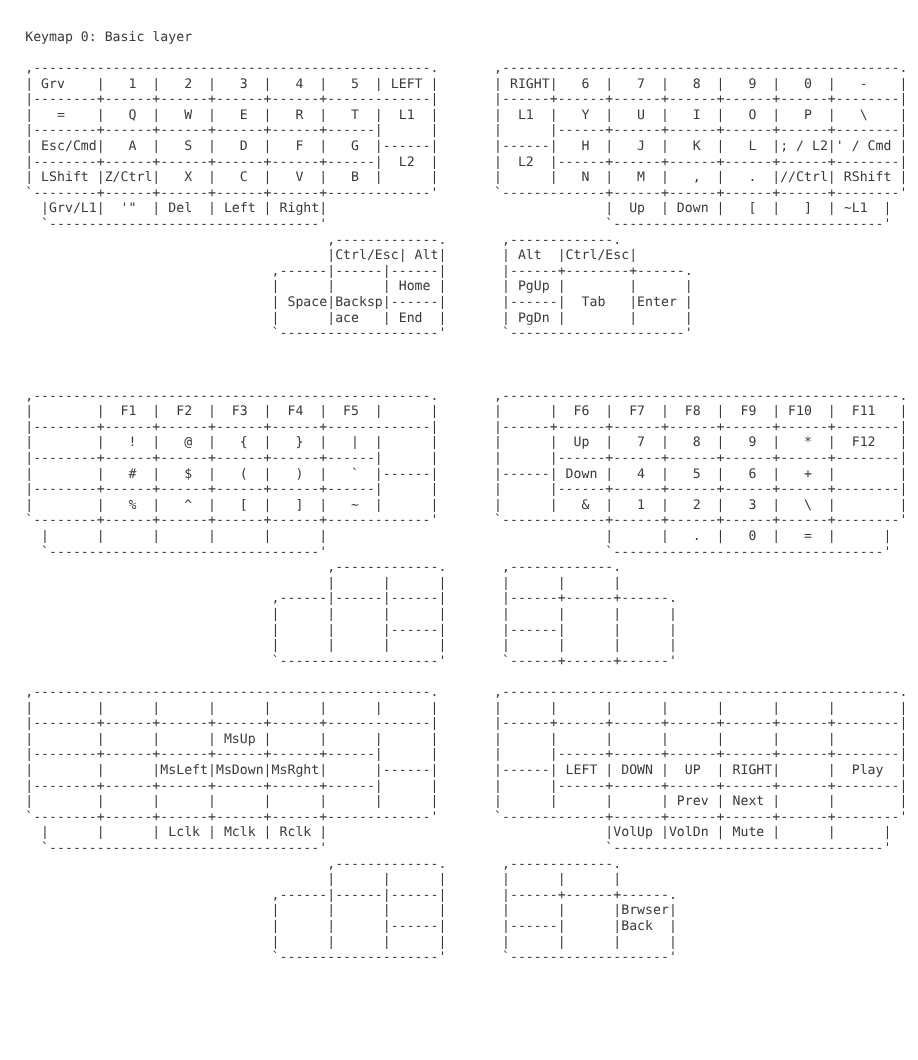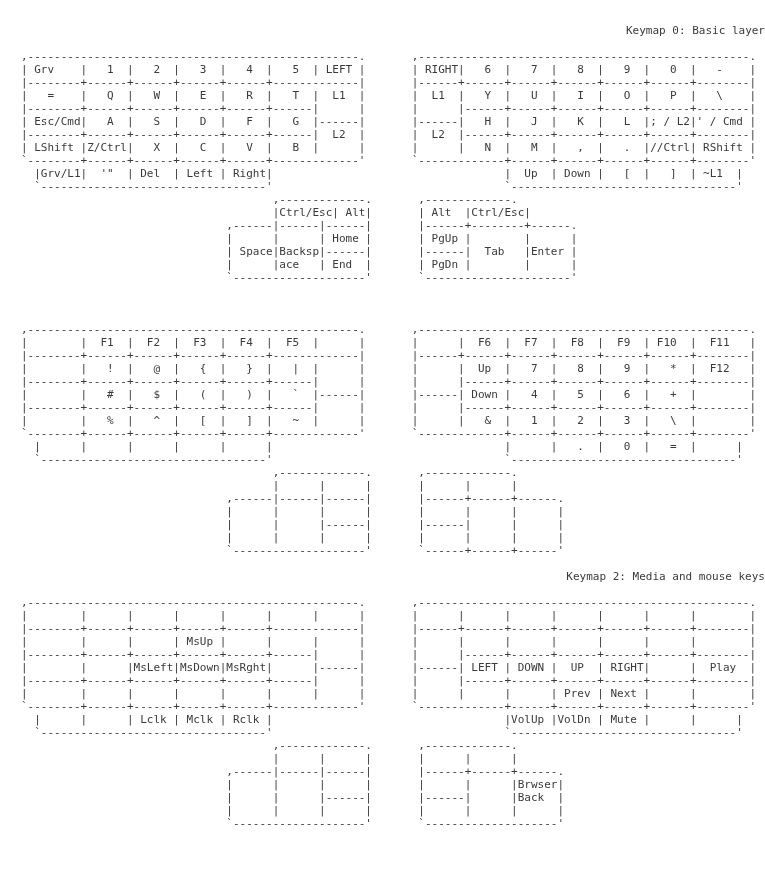--- a/index.html
+++ b/index.html
@@ -17,21 +17,20 @@
     color: #3a3a3a;
   }
   .km-section { display: block; }
   .km-section.s0 { margin-bottom: 39px; }
   .km-section.s1 { margin-bottom: 13px; }
   .km-title {
     font-size: 11px;
     line-height: 13px;
     margin: 0 0 13px 0;
     white-space: pre;
-    text-align: right;
   }
   .km-art {
     margin: 0;
     font-size: 11px;
     line-height: 13px;
     white-space: pre;
     font-family: inherit;
   }
 </style>
 </head>
@@ -76,21 +75,20 @@
                                       ,-------------.       ,-------------.
                                       |      |      |       |      |      |
                                ,------|------|------|       |------+------+------.
                                |      |      |      |       |      |      |      |
                                |      |      |------|       |------|      |      |
                                |      |      |      |       |      |      |      |
                                `--------------------'       `------+------+------'</pre>
   </section>
 
   <section class="km-section s2">
-    <div class="km-title">Keymap 2: Media and mouse keys</div>
     <pre class="km-art">,--------------------------------------------------.       ,--------------------------------------------------.
 |        |      |      |      |      |      |      |       |      |      |      |      |      |      |        |
 |--------+------+------+------+------+-------------|       |------+------+------+------+------+------+--------|
 |        |      |      | MsUp |      |      |      |       |      |      |      |      |      |      |        |
 |--------+------+------+------+------+------|      |       |      |------+------+------+------+------+--------|
 |        |      |MsLeft|MsDown|MsRght|      |------|       |------| LEFT | DOWN |  UP  | RIGHT|      |  Play  |
 |--------+------+------+------+------+------|      |       |      |------+------+------+------+------+--------|
 |        |      |      |      |      |      |      |       |      |      |      | Prev | Next |      |        |
 `--------+------+------+------+------+-------------'       `-------------+------+------+------+------+--------'
   |      |      | Lclk | Mclk | Rclk |                                   |VolUp |VolDn | Mute |      |      |

